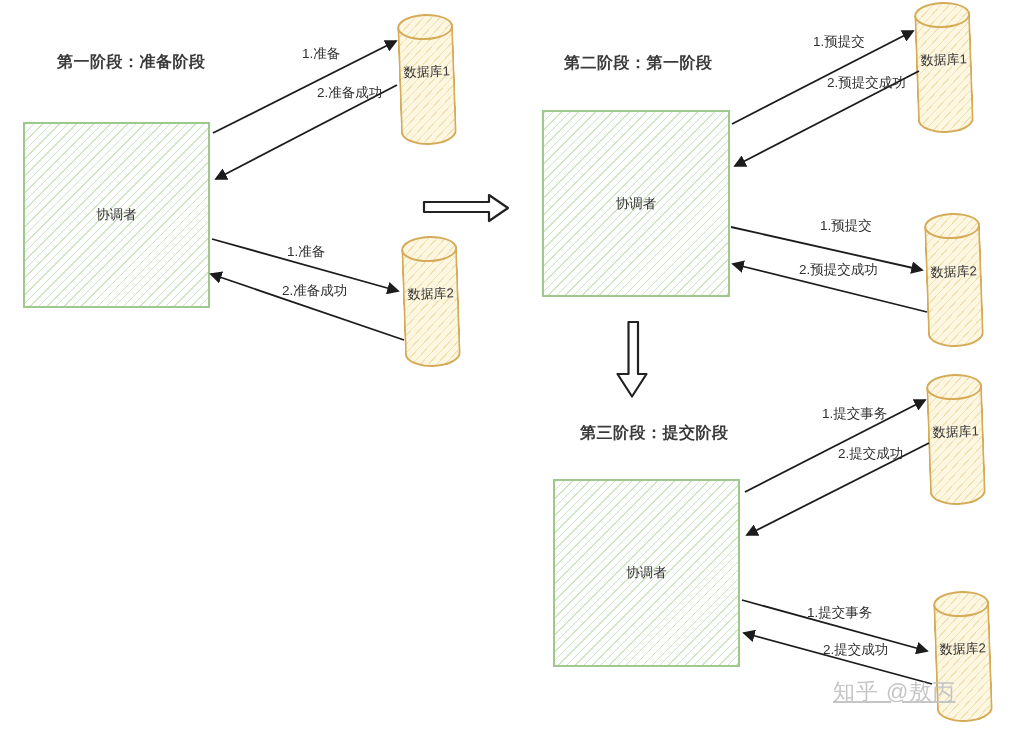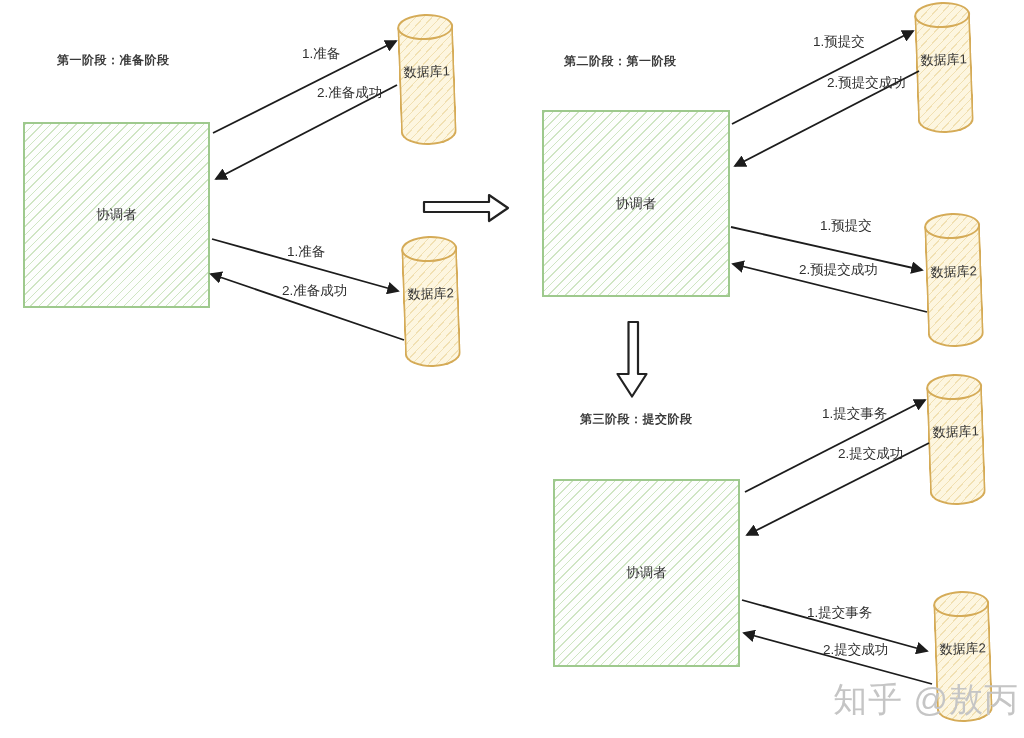--- a/index.html
+++ b/index.html
@@ -11,21 +11,21 @@
     --arrow:#1c1c1c;
     --text:#3a3a3a;
     --watermark:#c5c5c5;
   }
   html,body{margin:0;padding:0;background:#ffffff;}
   .canvas{
     position:relative;width:1024px;height:738px;background:#ffffff;overflow:hidden;
     font-family:"Liberation Sans","DejaVu Sans",sans-serif;color:var(--text);
   }
   .phase-title{
-    position:absolute;font-size:12px;font-weight:bold;letter-spacing:0.5px;
+    position:absolute;font-size:16px;font-weight:bold;letter-spacing:0.5px;
     white-space:nowrap;color:var(--text);
   }
   .coordinator{
     position:absolute;box-sizing:border-box;
     border:2px solid var(--coordinator-border);
     background:
       repeating-linear-gradient(135deg, var(--coordinator-hatch) 0px, var(--coordinator-hatch) 1px, transparent 1px, transparent 6px),
       #fdfefd;
     display:flex;align-items:center;justify-content:center;
   }
@@ -53,22 +53,23 @@
     text-align:center;font-size:13px;color:#333;z-index:3;white-space:nowrap;
   }
   .arrows{position:absolute;left:0;top:0;z-index:4;pointer-events:none;}
   .arrows line{stroke:var(--arrow);stroke-width:1.8;}
   .arrows .ah{fill:var(--arrow);stroke:none;}
   .arrows .hollow{fill:#ffffff;stroke:#222;stroke-width:2.2;stroke-linejoin:round;}
   .msg{
     position:absolute;font-size:13.5px;color:#2f2f2f;white-space:nowrap;z-index:5;
   }
   .watermark{
-    position:absolute;font-size:34px;color:var(--watermark);z-index:6;white-space:nowrap;
+    position:absolute;font-size:22px;color:var(--watermark);z-index:6;white-space:nowrap;
     letter-spacing:1px;
+    text-decoration:underline;
   }
 </style>
 </head>
 <body>
 
 <div class="canvas">
 
   <div class="phase-title" style="left:57px;top:52px">第一阶段：准备阶段</div>
 
   <div class="coordinator" style="left:23px;top:122px;width:187px;height:186px">
@@ -108,21 +109,21 @@
     <div class="cyl-top"></div>
     <div class="cyl-body"></div>
     <span class="cyl-label">数据库2</span>
   </div>
 
   <div class="msg" style="left:813px;top:33px">1.预提交</div>
   <div class="msg" style="left:827px;top:74px">2.预提交成功</div>
   <div class="msg" style="left:820px;top:217px">1.预提交</div>
   <div class="msg" style="left:799px;top:261px">2.预提交成功</div>
 
-  <div class="phase-title" style="left:580px;top:411px">第三阶段：提交阶段</div>
+  <div class="phase-title" style="left:580px;top:423px">第三阶段：提交阶段</div>
 
   <div class="coordinator" style="left:553px;top:479px;width:187px;height:188px">
     <span class="coord-label">协调者</span>
   </div>
 
   <div class="cylinder" style="left:928px;top:374px;width:56px;height:131px">
     <div class="cyl-top"></div>
     <div class="cyl-body"></div>
     <span class="cyl-label">数据库1</span>
   </div>

